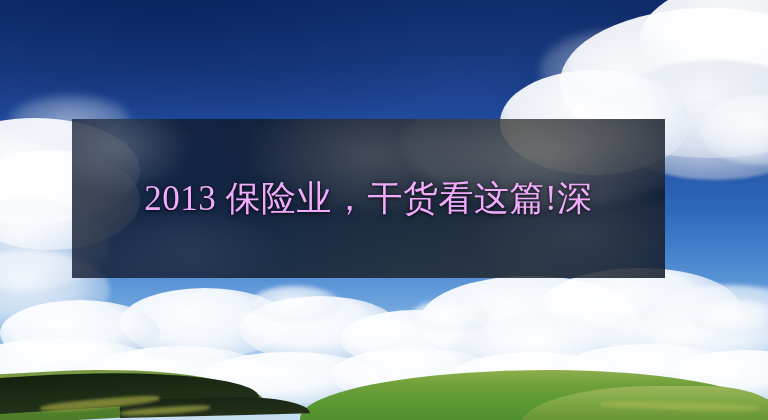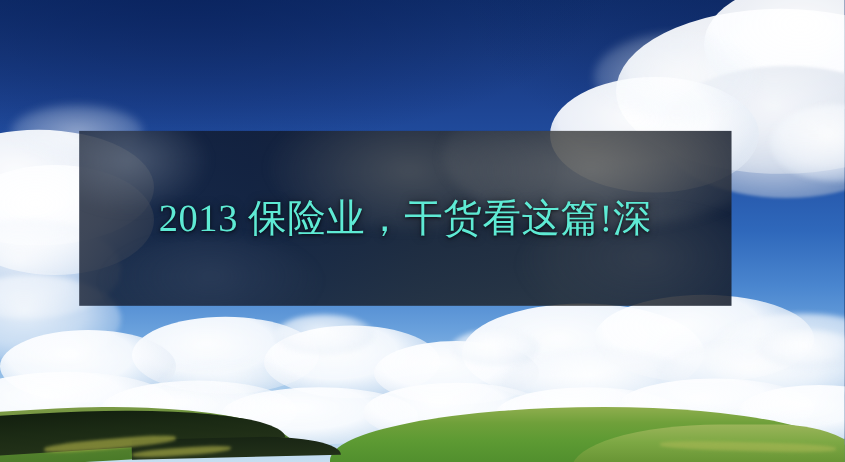--- a/index.html
+++ b/index.html
@@ -154,21 +154,21 @@
     width: 593px;
     height: 159px;
     display: flex;
     flex-direction: column;
     align-items: center;
     justify-content: center;
     gap: 12px;
     pointer-events: none;
   }
   .title-line {
-    color: #5eead4;
+    color: #f0abfc;
     font-size: 35px;
     line-height: 1.08;
     letter-spacing: .5px;
     white-space: nowrap;
     text-shadow:
       0 1px 3px rgba(0,0,0,.75),
       0 0 10px rgba(0,0,0,.45);
   }
 </style>
 </head>

